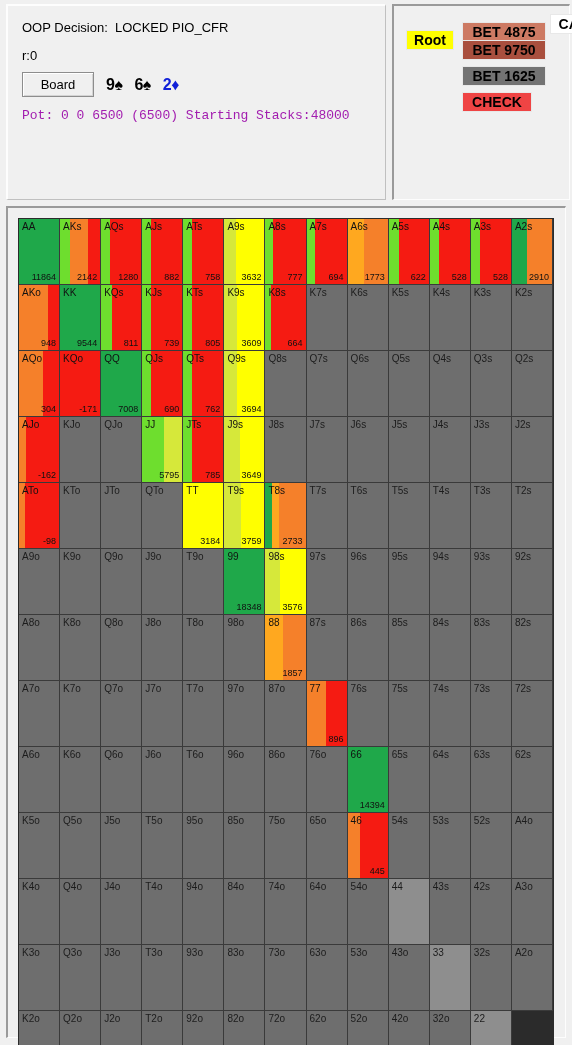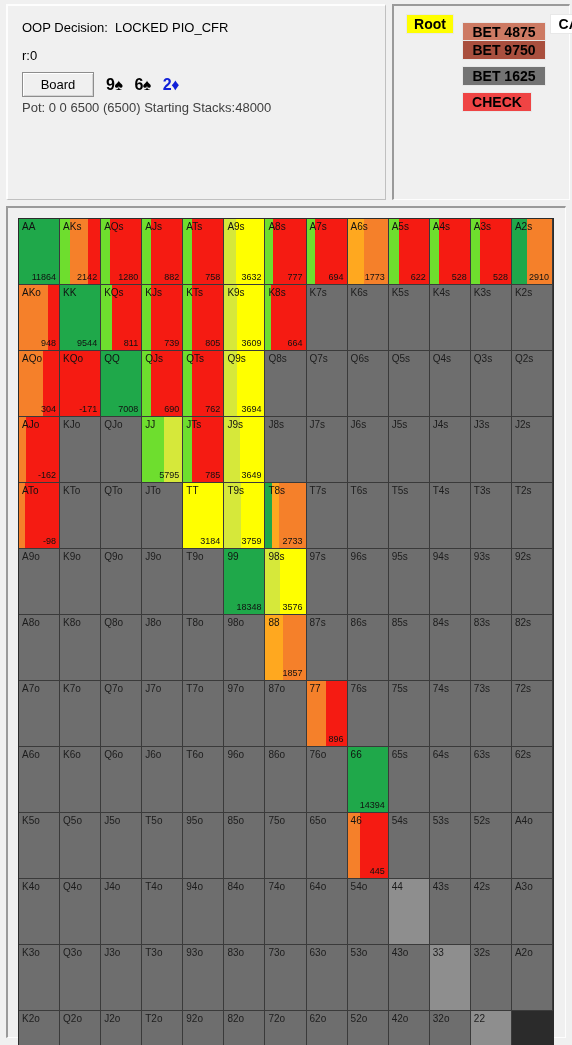--- a/index.html
+++ b/index.html
@@ -47,22 +47,22 @@
     box-sizing: border-box;
   }
   #board-cards {
     position: absolute; left: 98px; top: 66px;
     height: 25px; display: flex; align-items: center; gap: 12px;
   }
   .board-card { font-size: 16px; font-weight: bold; letter-spacing: -0.5px; }
   .card-black { color: #000; }
   .card-blue  { color: #1020d8; }
   #pot-line {
-    position: absolute; left: 14px; top: 94px;
-    font-size: 13px; color: #404040;
+    position: absolute; left: 14px; top: 102px;
+    font-size: 13px; color: #a21caf; font-family: Liberation Mono, monospace;
   }
 
   
   #tree-panel {
     position: absolute;
     left: 392px; top: 4px;
     width: 178px; height: 196px;
     background: #f0f0f0;
     border-left: 2px solid #9a9a9a;
     border-top: 2px solid #9a9a9a;
@@ -73,21 +73,21 @@
   .node-btn {
     position: absolute;
     height: 20px;
     display: flex; align-items: center; justify-content: center;
     font-size: 14px; font-weight: bold; color: #000;
     border: 1px solid #e8e8e8;
     box-sizing: border-box;
     cursor: default;
     white-space: nowrap;
   }
-  #node-root { left: 12px;  top: 8px;  width: 48px; }
+  #node-root { left: 12px;  top: 24px;  width: 48px; }
   #node-bet1 { left: 68px;  top: 16px;  width: 84px; }
   #node-call { left: 156px; top: 8px;  width: 46px; }
   #node-bet2 { left: 68px;  top: 34px; width: 84px; }
   #node-bet3 { left: 68px;  top: 60px; width: 84px; }
   #node-chk  { left: 68px;  top: 86px; width: 70px; }
 
   
   #matrix-frame {
     position: absolute;
     left: 6px; top: 206px;
@@ -482,24 +482,24 @@
             <div class="band" style="background: rgb(245, 128, 42); width: 14%;"></div>
             <div class="band" style="background: rgb(245, 27, 18); width: 86%;"></div>
           </div>
           <div class="cell-label">ATo</div>
           <div class="cell-value">-98</div>
         </div>
         <div class="cell inactive">
           <div class="cell-label">KTo</div>
         </div>
         <div class="cell inactive">
+          <div class="cell-label">JTo</div>
+        </div>
+        <div class="cell inactive">
           <div class="cell-label">QTo</div>
-        </div>
-        <div class="cell inactive">
-          <div class="cell-label">JTo</div>
         </div>
         <div class="cell">
           <div class="bands">
             <div class="band" style="background: rgb(255, 255, 0); width: 100%;"></div>
           </div>
           <div class="cell-label">TT</div>
           <div class="cell-value">3184</div>
         </div>
         <div class="cell">
           <div class="bands">

